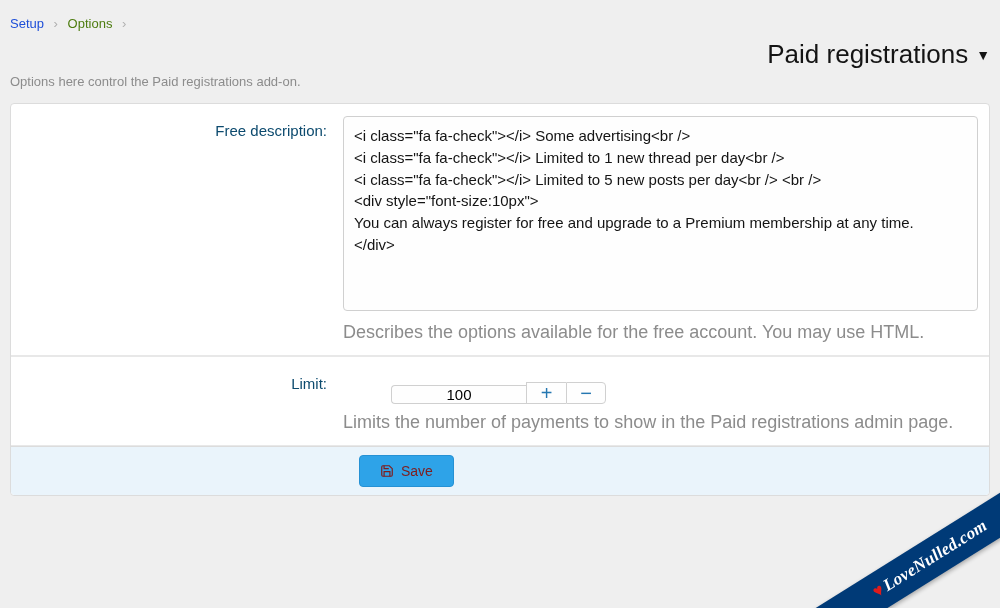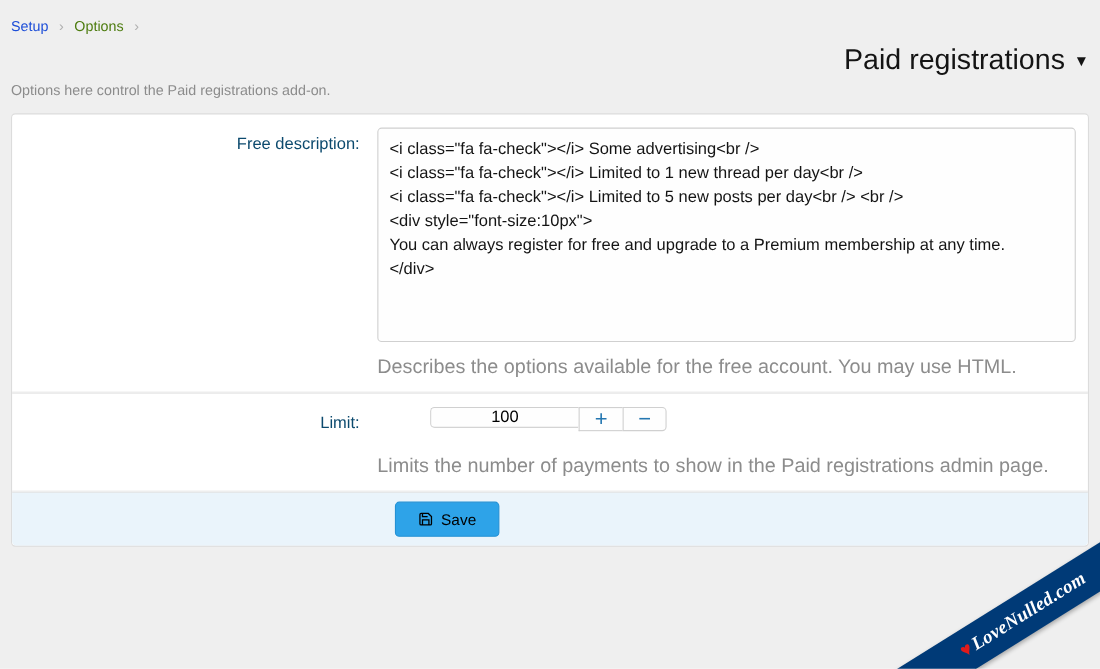--- a/index.html
+++ b/index.html
@@ -85,21 +85,21 @@
     font-size: 15px;
     background: #fefefe;
   }
   .hint {
     margin-top: 8px;
     font-size: 18px;
     color: #8c8c8c;
   }
   .stepper {
     display: flex;
-    align-items: flex-start;
+    align-items: flex-end;
     height: 35px;
     padding-left: 48px;
   }
   .stepper input {
     width: 135px;
     border: 1px solid #d0d0d0;
     border-right: none;
     border-radius: 4px 0 0 4px;
     text-align: center;
     font-size: 15px;
@@ -120,21 +120,21 @@
   .stepper button.minus { border-radius: 0 4px 4px 0; }
   .footer-bar {
     background: #eaf4fb;
     border-top: 1px solid #dcdcdc;
     padding: 8px 0 8px 348px;
     border-radius: 0 0 4px 4px;
   }
   .save-btn {
     background: #2ea3e8;
     border: 1px solid #2591d4;
-    color: #000000;
+    color: #7f1d1d;
     font-size: 14px;
     padding: 7px 20px;
     border-radius: 4px;
     cursor: pointer;
     display: inline-flex;
     align-items: center;
     gap: 7px;
   }
   .save-btn svg { width: 14px; height: 14px; }
   .ribbon {

